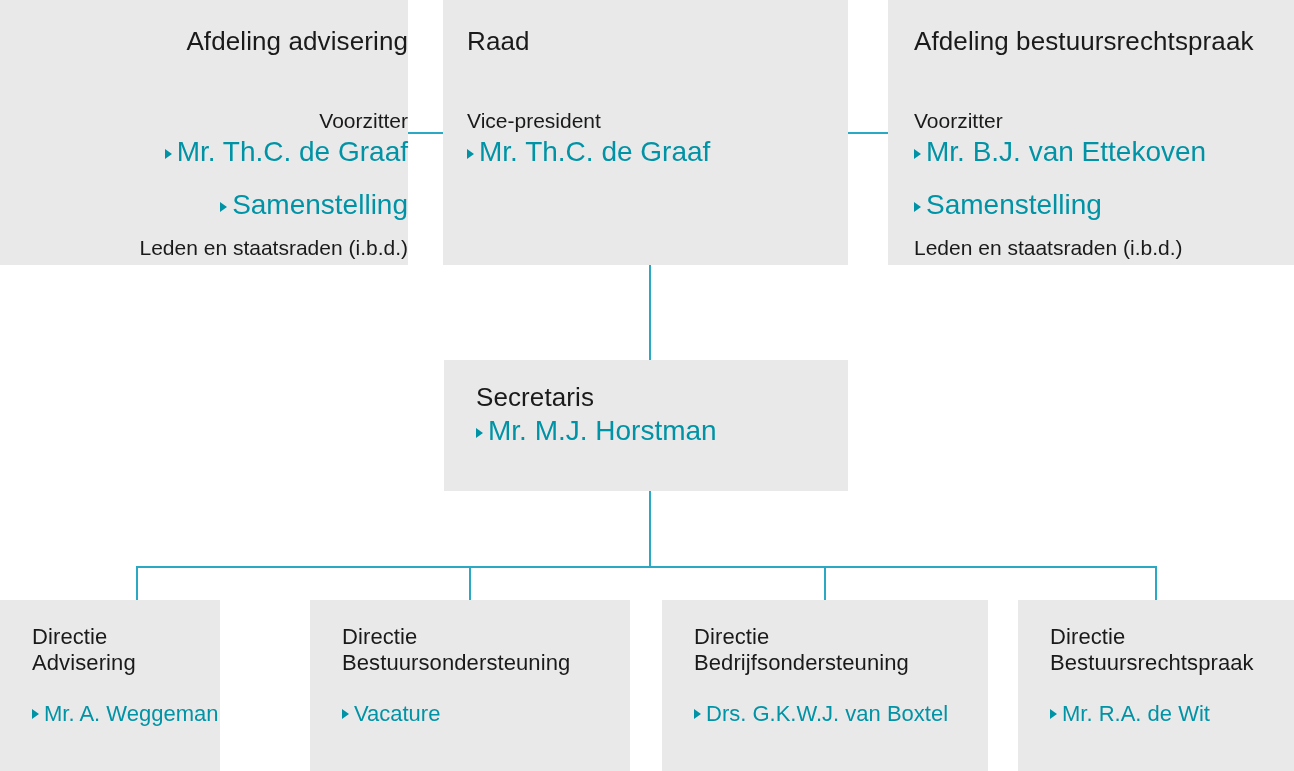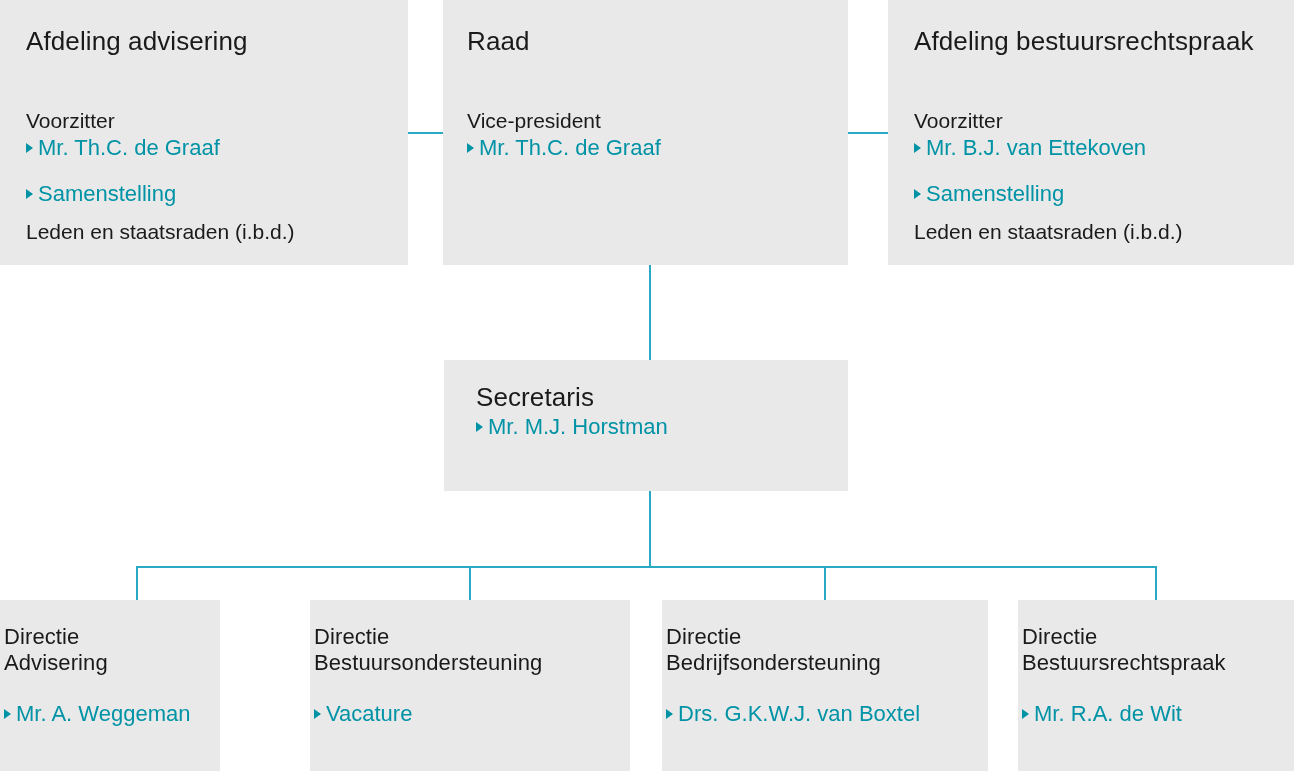--- a/index.html
+++ b/index.html
@@ -43,21 +43,21 @@
     margin-top: 26px;
   }
   .node-plain {
     font-size: 21px;
     color: #1a1a1a;
     font-weight: 400;
     line-height: 1.3;
     white-space: nowrap;
   }
   .node-link {
-    font-size: 22px;
+    font-size: 28px;
     color: #0093a5;
     font-weight: 400;
     line-height: 1.3;
     white-space: nowrap;
     display: block;
     text-decoration: none;
     cursor: pointer;
   }
   .node-link .tri {
     display: inline-block;
@@ -68,39 +68,39 @@
     border-bottom: 5px solid transparent;
     vertical-align: 2px;
     margin-right: 5px;
   }
 
   
   #box-afdeling-advisering { left: 0px;    top: 0px;  width: 408px; height: 265px; }
   #box-raad                { left: 443px;  top: 0px;  width: 405px; height: 265px; }
   #box-afdeling-bestuursrechtspraak { left: 888px; top: 0px; width: 458px; height: 265px; }
 
-  #box-afdeling-advisering .pad            { padding-left: 26px; }
+  #box-afdeling-advisering .pad            { padding-left: 26px; text-align: right; }
   #box-raad .pad                           { padding-left: 24px; }
   #box-afdeling-bestuursrechtspraak .pad   { padding-left: 26px; }
 
   .gap-sm  { height: 24px; }
   .gap-md  { height: 17px; }
   .gap-xs  { height: 10px; }
 
   
   #box-secretaris { left: 444px; top: 360px; width: 404px; height: 131px; padding-top: 22px; }
   #box-secretaris .pad { padding-left: 32px; }
 
   
   .dir-box { top: 600px; height: 171px; padding-top: 24px; }
   #box-directie-advisering        { left: 0px;    width: 220px; }
   #box-directie-bestuursondersteuning { left: 310px; width: 320px; }
   #box-directie-bedrijfsondersteuning { left: 662px; width: 326px; }
   #box-directie-bestuursrechtspraak   { left: 1018px; width: 276px; }
-  .dir-box .pad { padding-left: 4px; }
+  .dir-box .pad { padding-left: 32px; }
   .dir-box .node-title { font-size: 22px; line-height: 1.2; }
   .dir-box .node-link  { font-size: 22px; margin-top: 23px; }
 
   
   .conn {
     position: absolute;
     background: #2ba9c4;
   }
   .conn-v { width: 2px; }
   .conn-h { height: 2px; }

